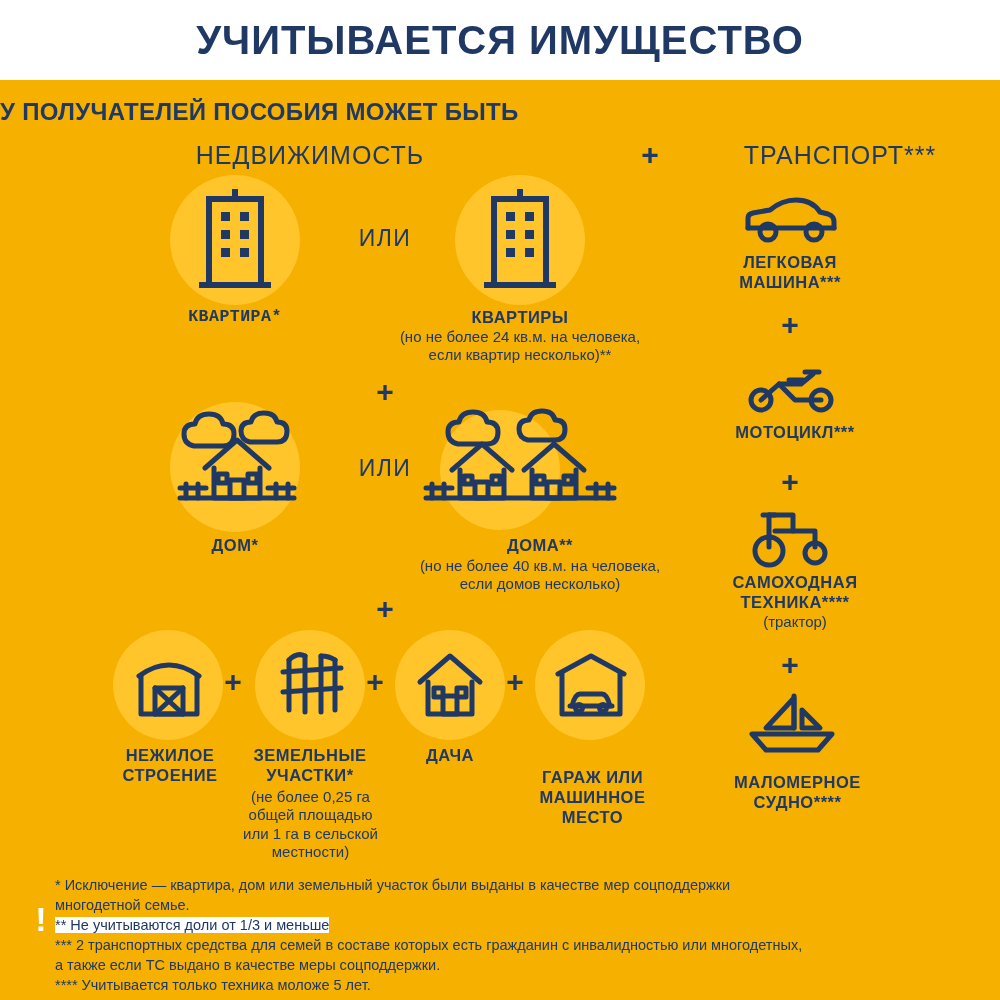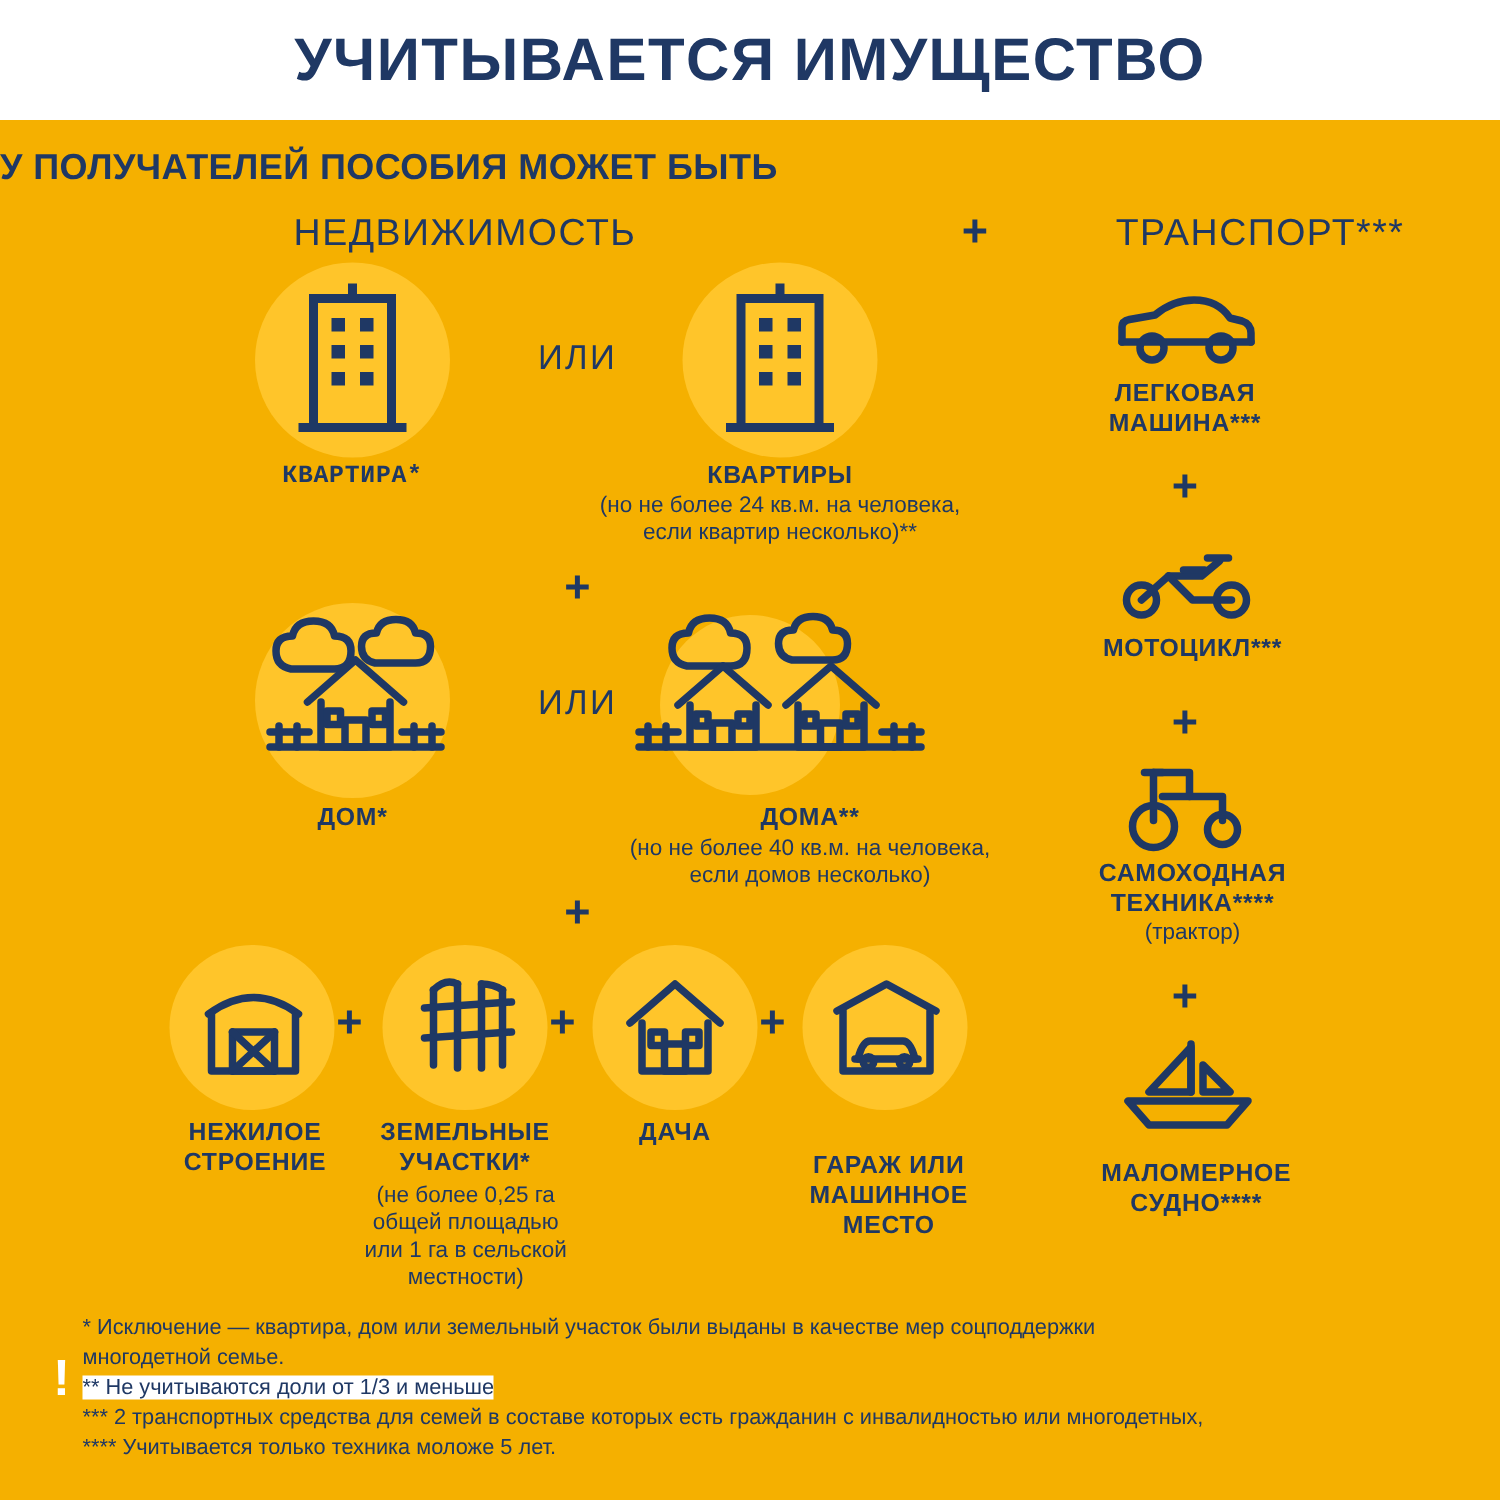--- a/index.html
+++ b/index.html
@@ -361,17 +361,18 @@
     </div>
     <div class="lbl lbl-cap" style="left:700px; top:692px; width:195px; white-space:pre-line;">МАЛОМЕРНОЕ
 СУДНО****</div>
 
     <div class="excl">!</div>
     <div class="footnotes">
       <span class="fn-line">* Исключение — квартира, дом или земельный участок были выданы в качестве мер соцподдержки</span>
       <span class="fn-line">многодетной семье.</span>
       <span class="fn-line"><span class="fn-hl">** Не учитываются доли от 1/3 и меньше</span></span>
       <span class="fn-line">*** 2 транспортных средства для семей в составе которых есть гражданин с инвалидностью или многодетных,</span>
+      <span class="fn-line">а также если ТС выдано в качестве меры соцподдержки.</span>
       <span class="fn-line">**** Учитывается только техника моложе 5 лет.</span>
     </div>
 
   </div>
 </div>
 
 </body></html>

